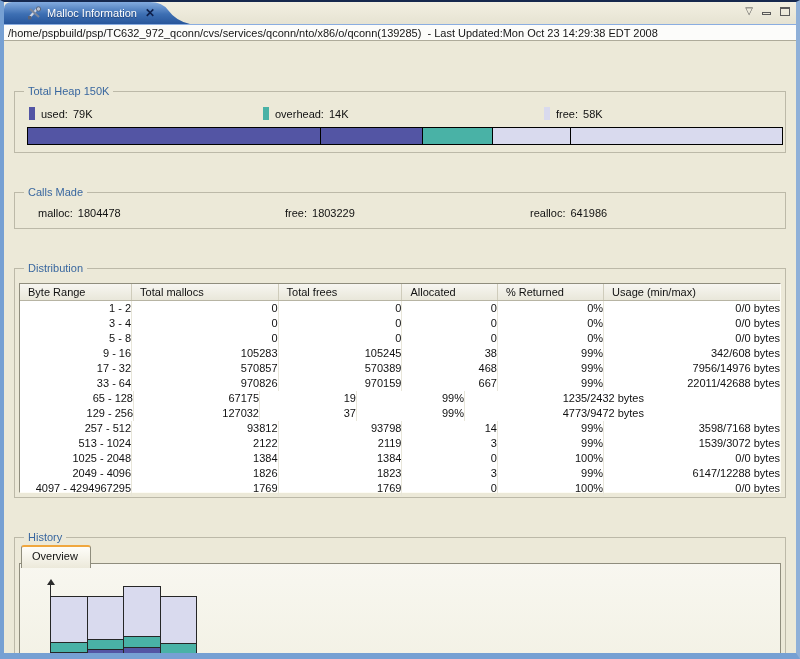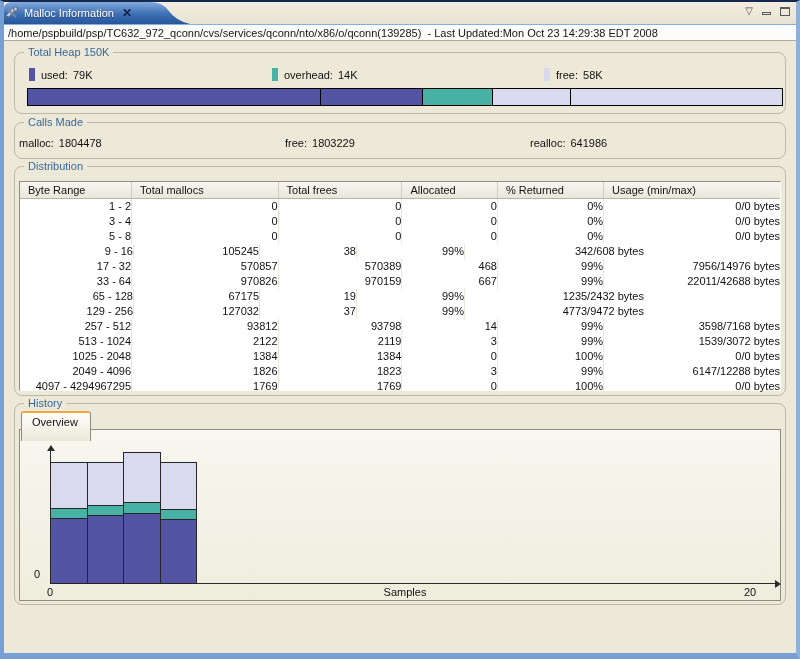--- a/index.html
+++ b/index.html
@@ -11,72 +11,72 @@
     border-left:4px solid #76a0d3;
     border-right:4px solid #8fb0d8;
     border-bottom:6px solid #76a0d3;
   }
   
   .tabbar { position:relative; height:22px; background:linear-gradient(180deg,#f2efe2,#e6e3d2); }
   .tab {
     position:absolute; left:0; top:0; width:186px; height:22px;
     background:linear-gradient(180deg,#83abdf 0%, #3d6fb3 55%, #27569b 100%);
     clip-path: path('M 0 22 L 0 7 Q 0 0 8 0 L 146 0 Q 158 0 164 8 Q 172 19 186 22 Z');
-    display:flex; align-items:center; padding-left:0; color:#fff;
+    display:flex; align-items:center; padding-left:23px; color:#fff;
   }
   .tab-title { margin-left:5px; margin-right:8px; text-shadow:0 1px 1px rgba(0,0,30,.4); }
   .tab-close { color:#0d1f4a; font-weight:bold; font-size:12px; cursor:default; line-height:1; }
   .view-btns { position:absolute; right:6px; top:4px; display:flex; gap:9px; align-items:center; }
   .vb-menu { color:#4a4a4a; font-size:10px; line-height:1; }
   .vb-min { width:9px; height:3px; border:1px solid #5a5a5a; margin-top:5px; }
   .vb-max { width:10px; height:9px; border:1px solid #5a5a5a; border-top:2px solid #5a5a5a; }
   
   .pathbar {
     height:17px; background:#fcfcfa; border-top:1px solid #8aade0; border-bottom:1px solid #aeab9a;
     padding:2px 0 0 4px; white-space:pre; overflow:hidden; color:#151515;
   }
   
   .content { padding:11px 10px 0 10px; }
-  .group { position:relative; border:1px solid #bcb9a8; border-radius:8px; background:#ece9d8; }
+  .group { position:relative; border:1px solid #bcb9a8; border-radius:0; background:#ece9d8;margin-top:39px; }
   .group-title {
     position:absolute; top:-7px; left:9px; padding:0 4px; background:#ece9d8; color:#39679f;
   }
   .g-heap { height:62px; margin-bottom:8px; }
   .g-calls { height:37px; margin-bottom:7px; }
   .g-core { height:37px; margin-bottom:9px; }
   .g-dist { height:230px; margin-bottom:7px; }
   .g-hist { height:202px; }
   
   .legend-item { position:absolute; top:15px; display:flex; align-items:center; }
-  .legend-item:nth-child(1){ left:14px; } .legend-item:nth-child(2){ left:257px;align-items:flex-end; } .legend-item:nth-child(3){ left:529px; }
+  .legend-item:nth-child(1){ left:14px; } .legend-item:nth-child(2){ left:248px;align-items:flex-end; } .legend-item:nth-child(3){ left:529px; }
   .swatch { width:6px; height:13px; margin-right:6px; }
   .lg-label { margin-right:5px; }
   
   .heapbar { position:absolute; left:12px; top:35px; height:18px; width:756px; border:1px solid #000; display:flex; background:#dcdcf0; }
   .heap-seg { height:100%; }
   .heap-div { position:absolute; top:0; width:1px; height:100%; background:#000; }
   
   .fields { position:absolute; left:0; top:14px; width:100%; height:16px; }
   .field { position:absolute; white-space:pre; }
-  .f-calls .field:nth-child(1){ left:4px; } .f-calls .field:nth-child(2){ left:270px; } .f-calls .field:nth-child(3){ left:515px; }
+  .f-calls .field:nth-child(1){ left:23px; } .f-calls .field:nth-child(2){ left:270px; } .f-calls .field:nth-child(3){ left:515px; }
   .f-core  .field:nth-child(1){ left:15px; } .f-core  .field:nth-child(2){ left:390px; }
   .fl { margin-right:5px; }
   
   .tablewrap {
     position:absolute; left:4px; right:4px; top:14px; bottom:4px; background:#fff;
     border:1px solid; border-color:#8f8d7d #fdfcf5 #fdfcf5 #8f8d7d;
   }
   .thead { display:flex; height:17px; background:linear-gradient(180deg,#f7f6f1,#e9e7da); border-bottom:1px solid #b7b4a3; }
   .th { padding:2px 0 12px 8px; border-right:1px solid #cfccbb; overflow:hidden; white-space:nowrap; }
   .trow { display:flex; height:15px;text-align:right; }
   .td { padding:1px 0 0 8px; border-right:1px solid #e8e6da; overflow:hidden; white-space:nowrap; }
   .c0{width:114px;} .c1{width:149px;} .c2{width:126px;} .c3{width:97px;} .c4{width:108px;} .c5{width:179px; border-right:none;}
   
   .hist-tab {
-    position:absolute; left:6px; top:7px; height:30px; padding:3px 12px 0 10px;
+    position:absolute; left:6px; top:7px; height:23px; padding:3px 12px 0 10px;
     background:linear-gradient(180deg,#fefdf9,#ece9da);
     border:1px solid #8f8d7d; border-bottom:none; border-top:2px solid #f0a73e;
     border-radius:3px 3px 0 0; z-index:2;
   }
   .hist-panel {
     position:absolute; left:4px; right:4px; top:25px; bottom:3px;
     border:1px solid #8f8d7d; background:linear-gradient(180deg,#f8f7f0,#efeddd);
   }
   .chart-area { position:absolute; inset:0; }
   .axis-y { position:absolute; left:30px; top:21px; width:1px; height:132px; background:#2b2b2b; }
@@ -188,20 +188,21 @@
             <div class="trow">
               <div class="td c0">5 - 8</div>
               <div class="td c1">0</div>
               <div class="td c2">0</div>
               <div class="td c3">0</div>
               <div class="td c4">0%</div>
               <div class="td c5">0/0 bytes</div>
             </div>
             <div class="trow">
               <div class="td c0">9 - 16</div>
+              <div class="td c1">105283</div>
               <div class="td c2">105245</div>
               <div class="td c3">38</div>
               <div class="td c4">99%</div>
               <div class="td c5">342/608 bytes</div>
             </div>
             <div class="trow">
               <div class="td c0">17 - 32</div>
               <div class="td c1">570857</div>
               <div class="td c2">570389</div>
               <div class="td c3">468</div>

